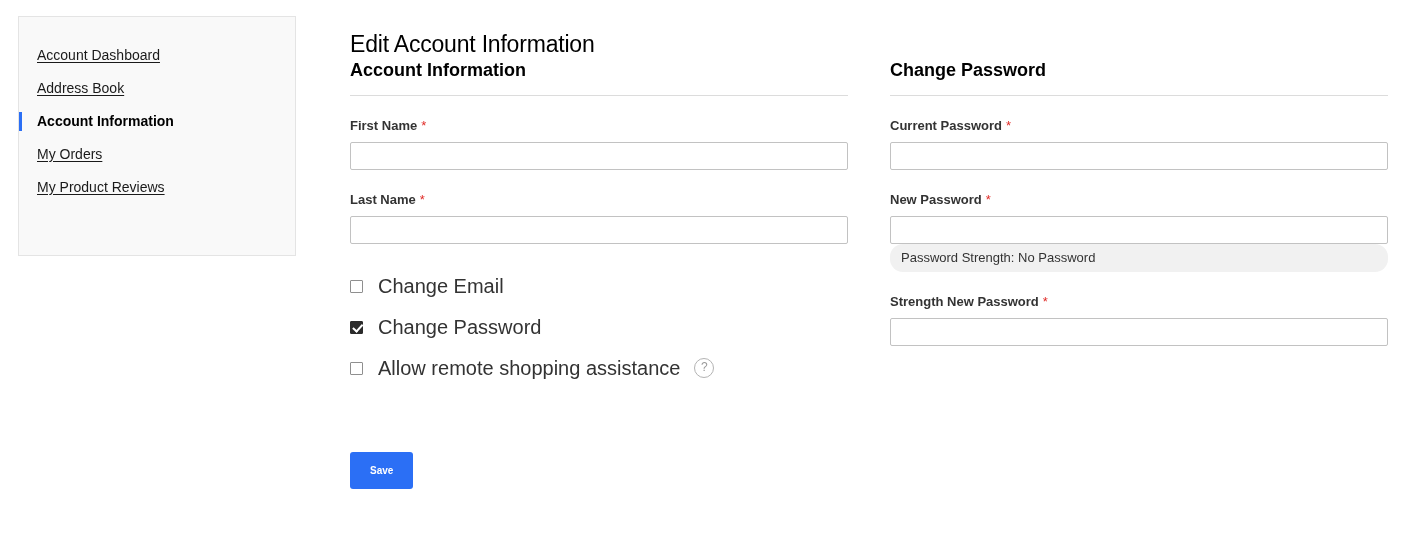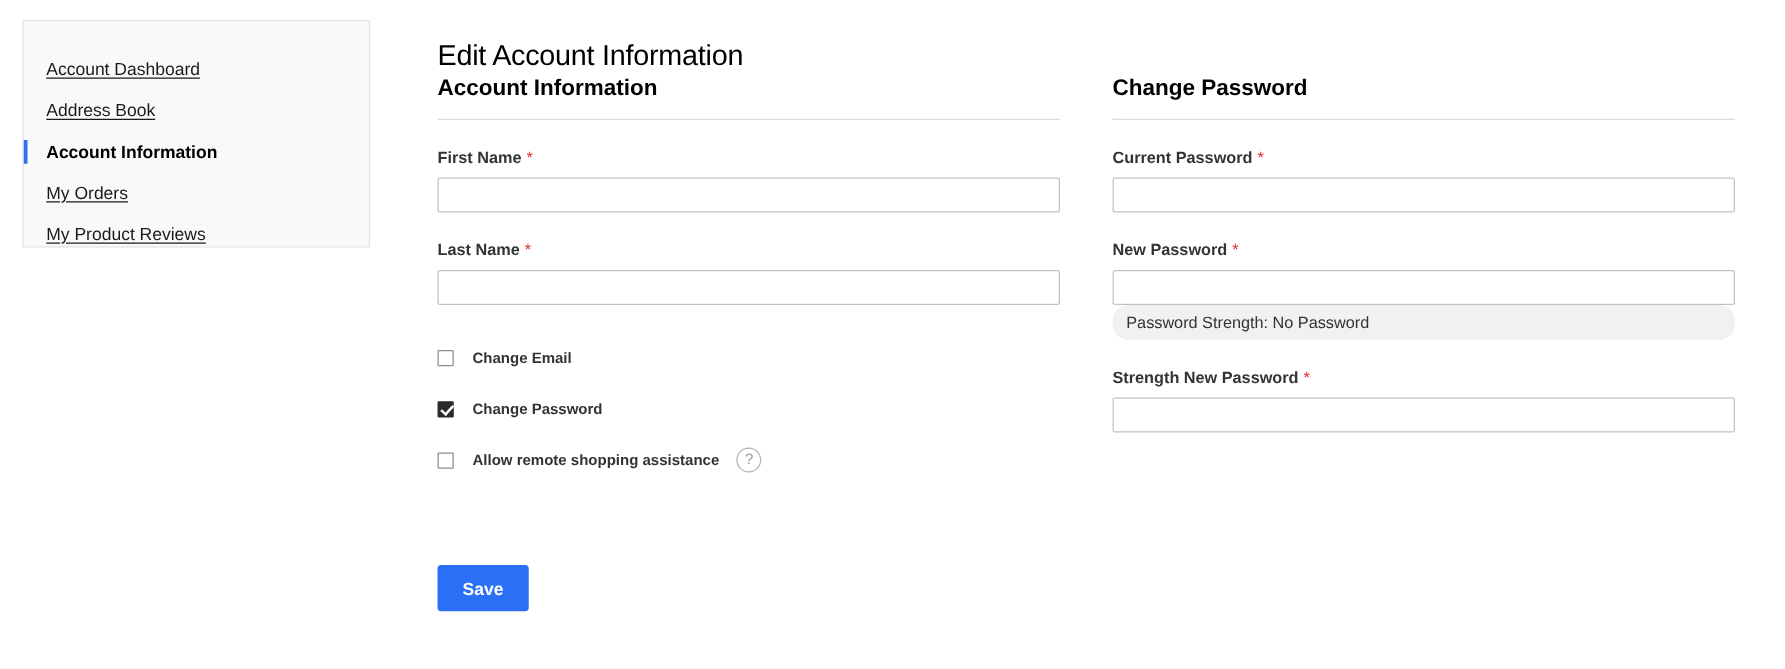--- a/index.html
+++ b/index.html
@@ -16,21 +16,21 @@
     -webkit-font-smoothing: antialiased;
     overflow: hidden;
   }
 
   
   .sidebar {
     position: absolute;
     left: 18px;
     top: 16px;
     width: 278px;
-    height: 182px;
+    height: 240px;
     background: #f9f9f9;
     border: 1px solid #e4e4e4;
     box-sizing: border-box;
   }
   .sidebar-list {
     list-style: none;
     margin: 0;
     padding: 22px 0 0 0;
   }
   .sidebar-item {
@@ -168,24 +168,23 @@
     left: 3.5px;
     top: 0.5px;
     width: 3.5px;
     height: 7.5px;
     border: solid #ffffff;
     border-width: 0 2px 2px 0;
     transform: rotate(42deg);
   }
   .check-label {
     margin-left: 15px;
-    font-size: 12px;
-    color: #333333;
-    cursor: pointer;
-    font-weight: bold;
+    font-size: 20px;
+    color: #333333;
+    cursor: pointer;
   }
   .help-icon {
     margin-left: 14px;
     width: 18px;
     height: 18px;
     border-radius: 50%;
     border: 1px solid #b3b3b3;
     color: #9a9a9a;
     font-size: 12px;
     line-height: 16px;
@@ -198,21 +197,21 @@
   
   .save-btn {
     position: absolute;
     left: 350px;
     top: 452px;
     background: #2b6ff5;
     color: #ffffff;
     border: none;
     border-radius: 3px;
     font-family: "Liberation Sans", sans-serif;
-    font-size: 14px;
+    font-size: 10px;
     font-weight: bold;
     padding: 0 20px;
     height: 37px;
     cursor: pointer;
   }
 </style>
 </head>
 <body>
 
 <nav class="sidebar">

